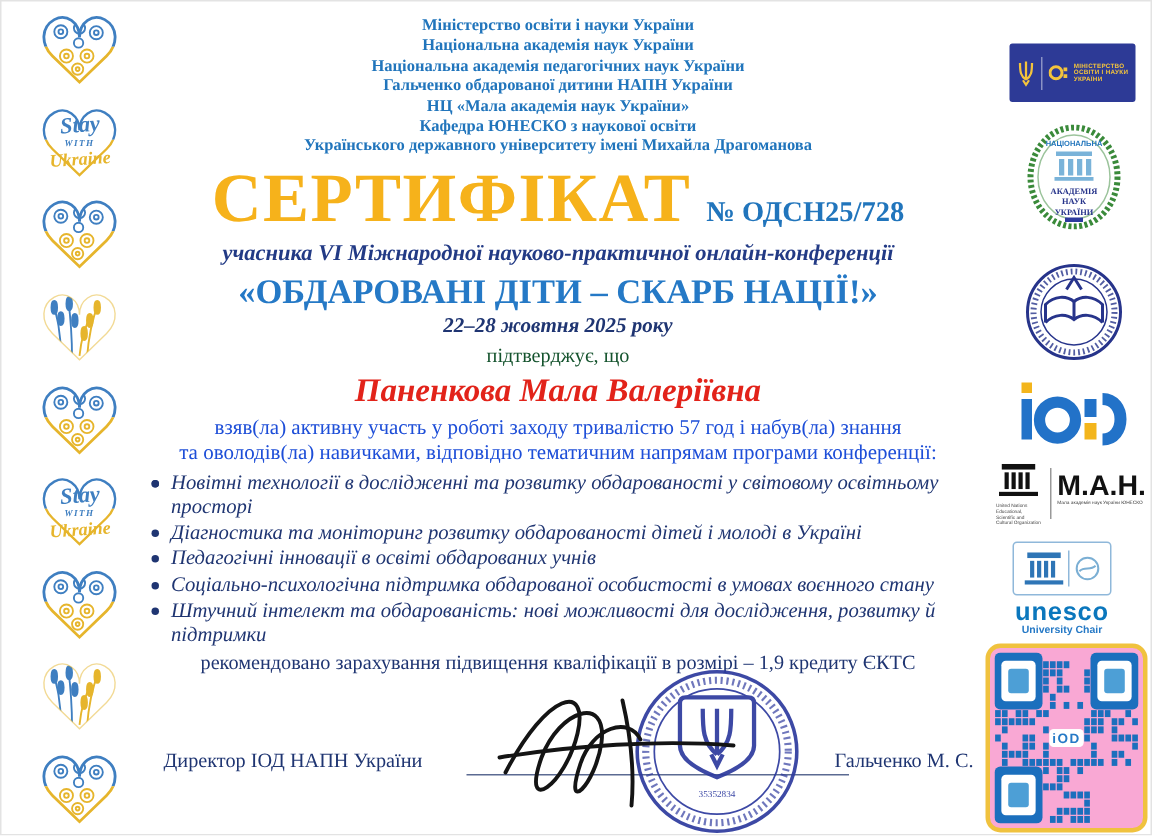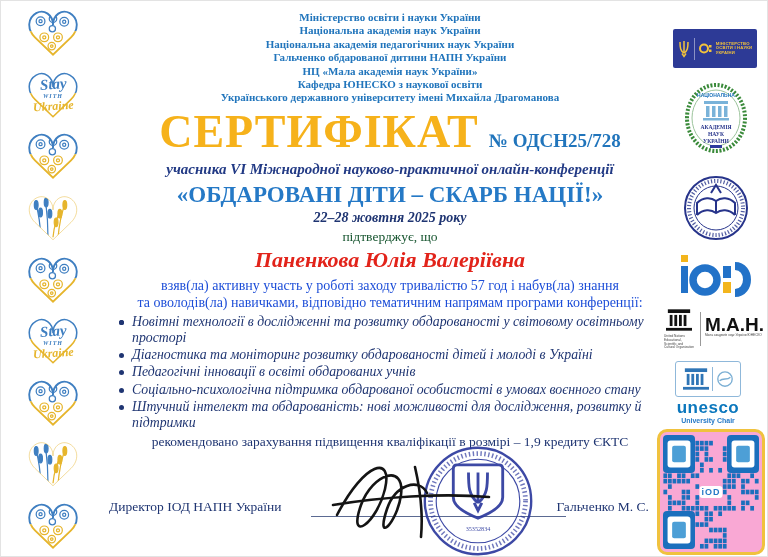--- a/index.html
+++ b/index.html
@@ -19,21 +19,21 @@
   .stay-text{
     position:absolute;inset:0;display:flex;flex-direction:column;
     align-items:center;justify-content:center;line-height:1;
     font-style:italic;font-weight:bold;pointer-events:none;
   }
   .stay-text .l1{color:#3f7fc1;font-size:15px;transform:rotate(-4deg);}
   .stay-text .l2{color:#3f7fc1;font-size:6px;letter-spacing:1px;margin:1px 0;}
   .stay-text .l3{color:#e6b52c;font-size:12px;transform:rotate(-4deg);}
   
   #center-col{
-    position:absolute;left:110px;top:0;width:558px;height:557px;
+    position:absolute;left:92px;top:0;width:558px;height:557px;
     text-align:center;color:#1f3572;
   }
   .hdr-line{font-size:11px;font-weight:bold;color:#2175bc;line-height:13.4px;}
   #header-block{padding-top:10px;}
   #title-row{margin-top:4px;line-height:1;white-space:nowrap;}
   #cert-title{font-size:46px;font-weight:bold;color:#f6b21b;letter-spacing:1px;}
   #cert-number{font-size:19px;font-weight:bold;color:#2175bc;margin-left:10px;}
   #subtitle{margin-top:6px;font-size:15px;font-style:italic;font-weight:bold;color:#223a85;}
   #conf-name{margin-top:4px;font-size:23px;font-weight:bold;color:#2579c6;}
   #conf-dates{margin-top:2px;font-size:14px;font-weight:bold;font-style:italic;color:#1f3572;}
@@ -229,21 +229,21 @@
     </div>
 
     <div id="title-row">
       <span id="cert-title">СЕРТИФІКАТ</span><span id="cert-number">№ ОДСН25/728</span>
     </div>
 
     <div id="subtitle">учасника VI Міжнародної науково-практичної онлайн-конференції</div>
     <div id="conf-name">«ОБДАРОВАНІ ДІТИ – СКАРБ НАЦІЇ!»</div>
     <div id="conf-dates">22–28 жовтня 2025 року</div>
     <div id="confirm-line">підтверджує, що</div>
-    <div id="recipient-name">Паненкова Юлія Валеріївна</div>
+    <div id="recipient-name">Паненкова Мала Валеріївна</div>
 
     <div id="body-block">
       <div class="body-line">взяв(ла) активну участь у роботі заходу тривалістю 57 год і набув(ла) знання</div>
       <div class="body-line">та оволодів(ла) навичками, відповідно тематичним напрямам програми конференції:</div>
     </div>
 
     <ul id="topics-list">
       <li><span class="bullet-dot"></span></li>
       <li><span class="bullet-dot"></span><span>Новітні технології в дослідженні та розвитку обдарованості у світовому освітньому просторі</span></li>
       <li><span class="bullet-dot"></span><span>Діагностика та моніторинг розвитку обдарованості дітей і молоді в Україні</span></li>

